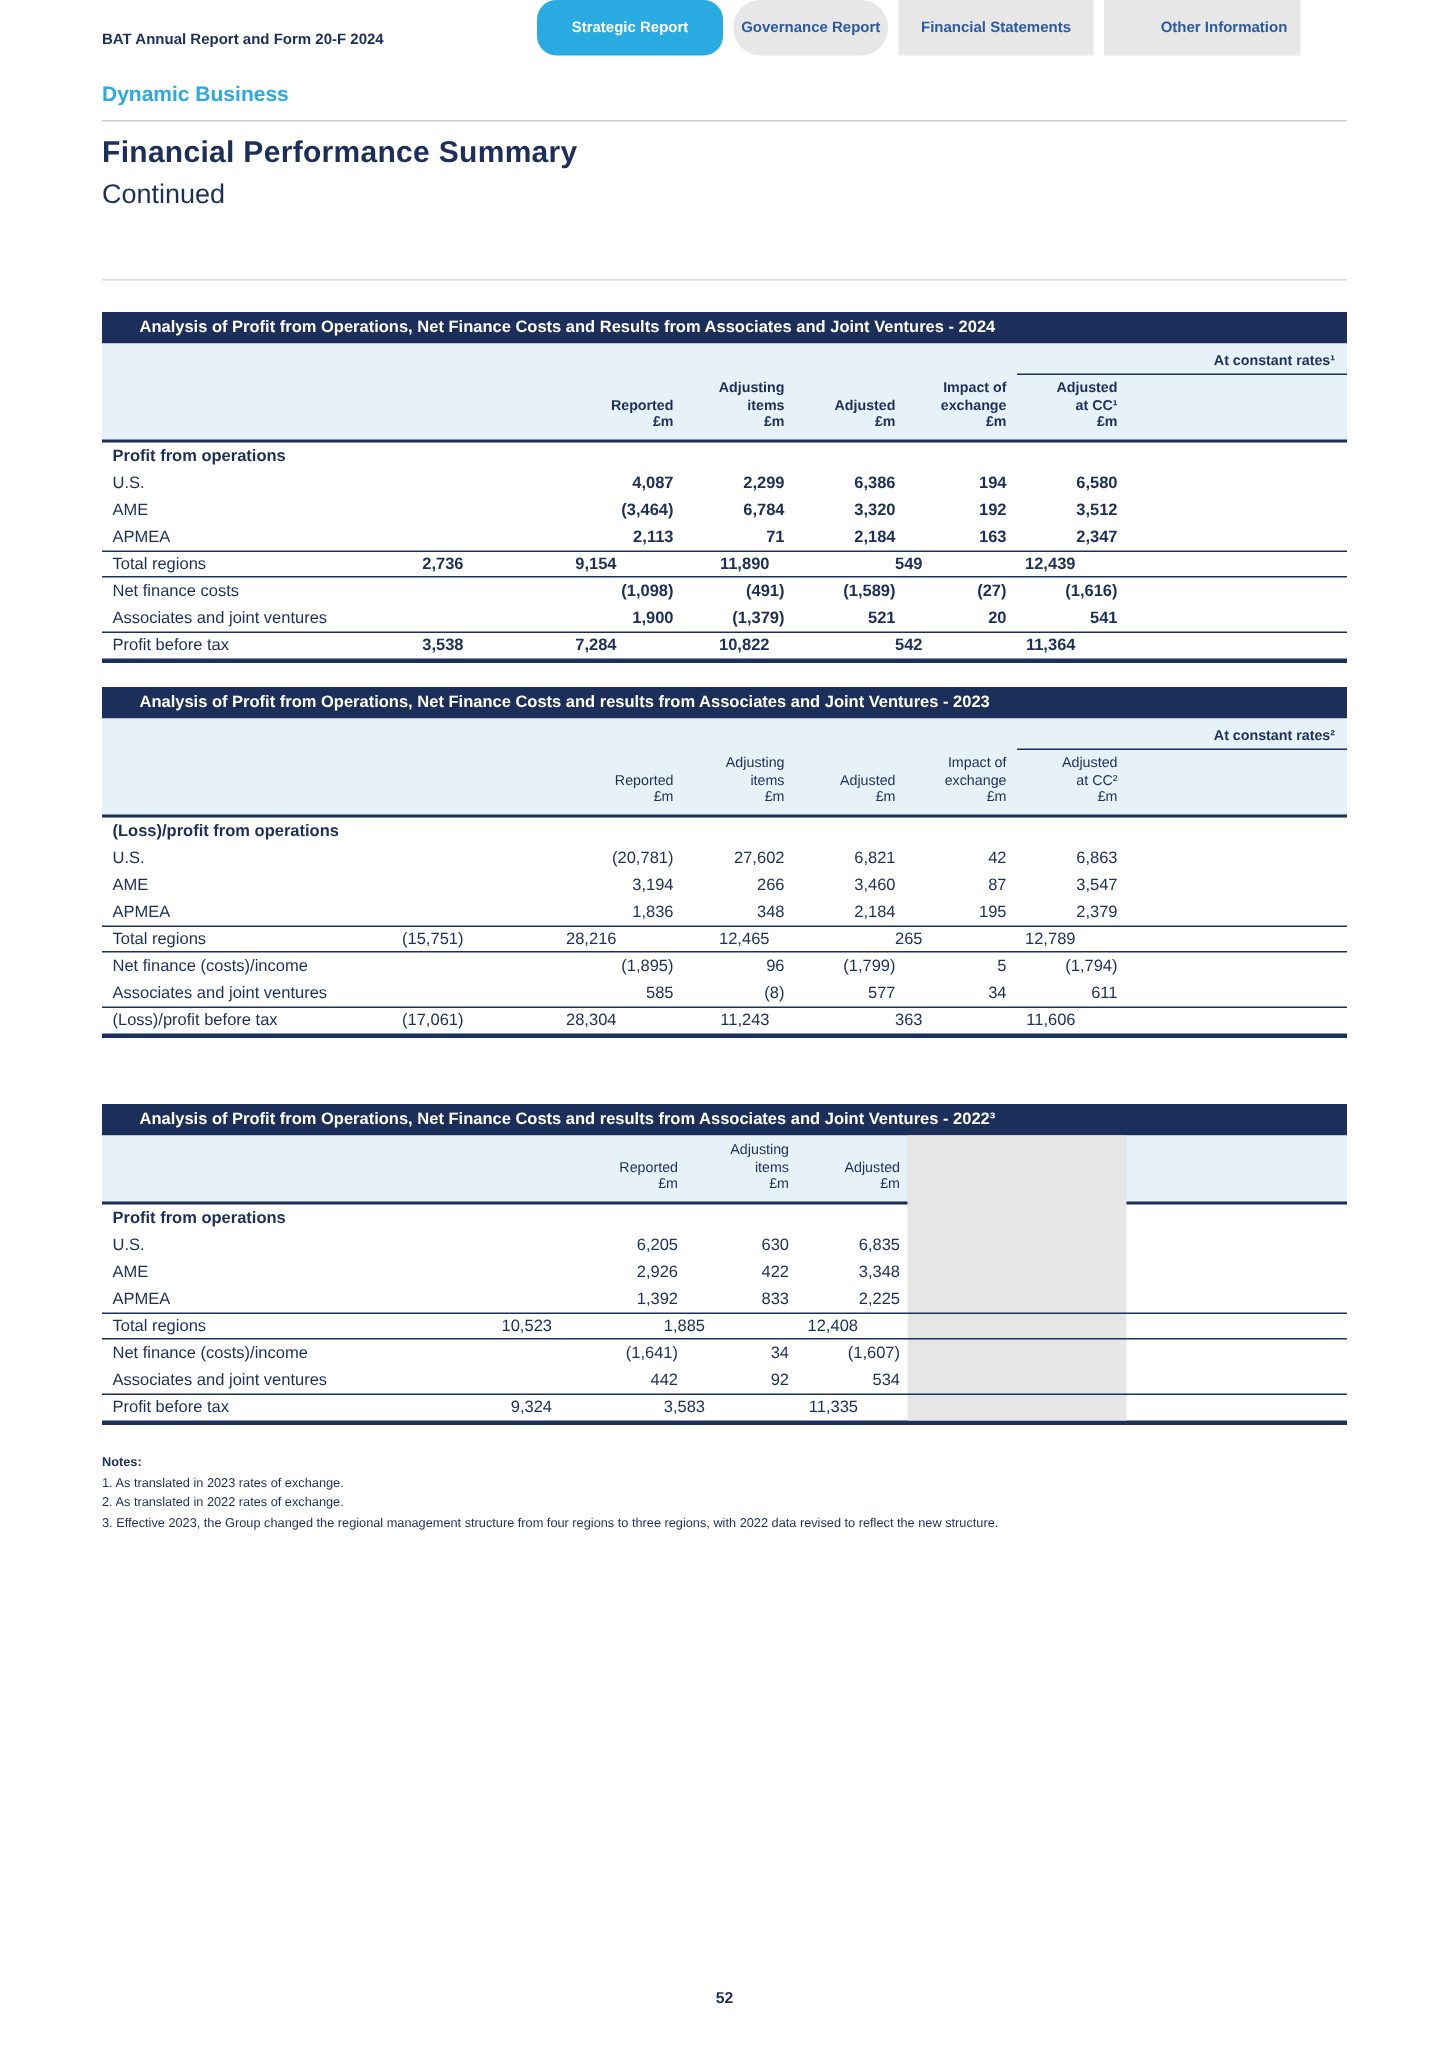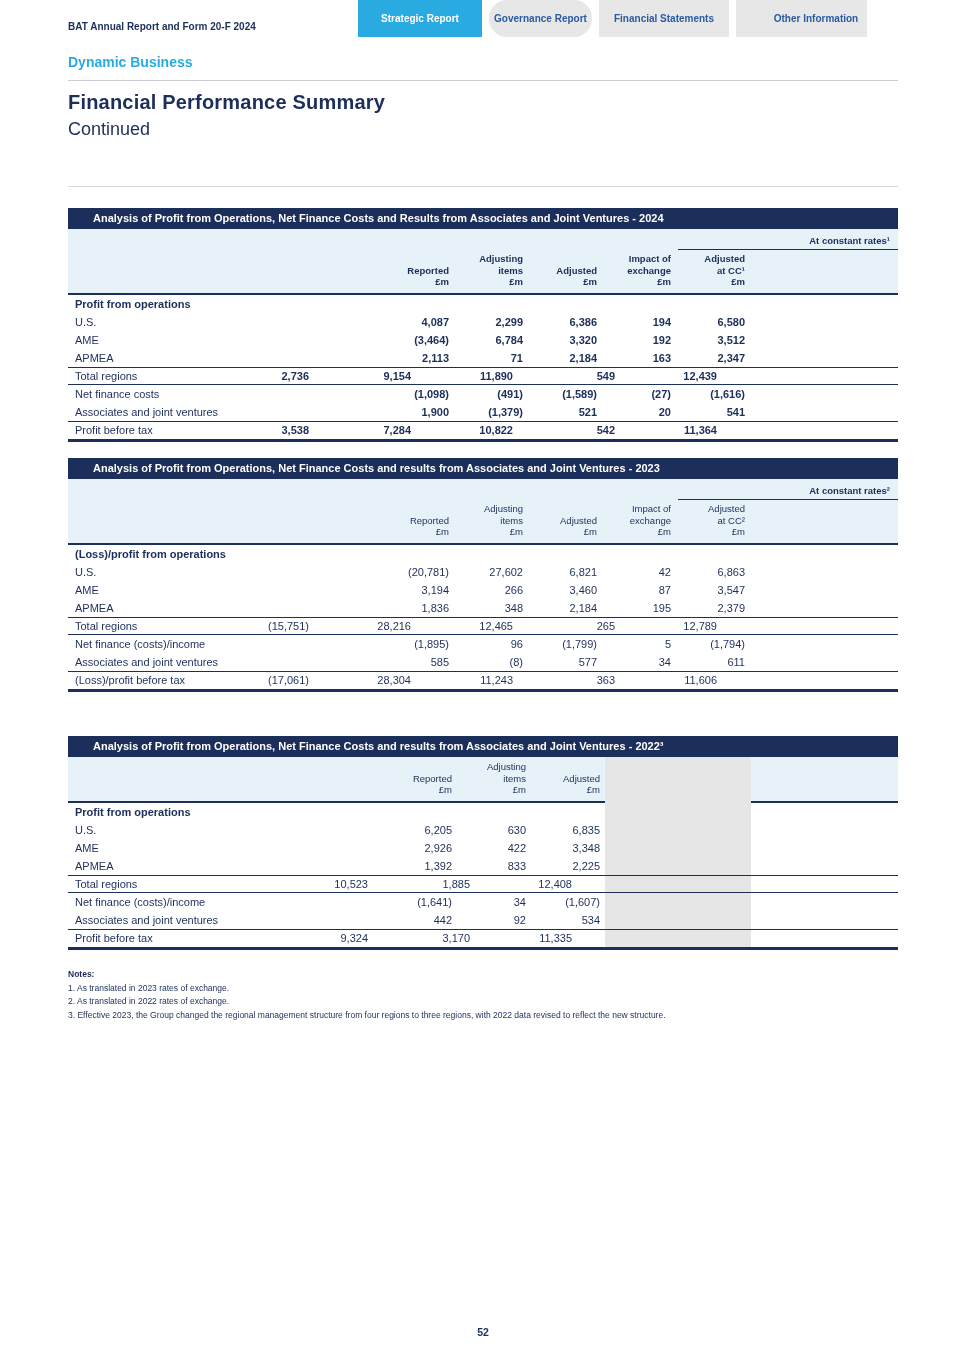--- a/index.html
+++ b/index.html
@@ -14,21 +14,21 @@
   html,body{margin:0;padding:0;}
   body{
     width:966px;height:1365px;background:#ffffff;position:relative;overflow:hidden;
     font-family:"Liberation Sans",sans-serif;color:var(--navy);
   }
   
   .report-title{position:absolute;left:68px;top:21px;font-size:10px;font-weight:bold;white-space:nowrap;}
   .tabs{position:absolute;left:358px;top:0;height:37px;display:flex;gap:7px;}
   .tab{height:37px;box-sizing:border-box;display:flex;align-items:center;justify-content:center;
        background:var(--tabgray);color:var(--tabtext);font-size:10px;font-weight:bold;white-space:nowrap;}
-  .tab.active{background:var(--cyan);color:#ffffff;}
+  .tab.active{background:var(--cyan);color:#ffffff;border-radius:13px;}
   
   .section-label{position:absolute;left:68px;top:54px;font-size:14px;font-weight:bold;color:var(--cyan);}
   .hr1{position:absolute;left:68px;top:80px;width:830px;height:1px;background:var(--rule);}
   .page-title{position:absolute;left:68px;top:91px;font-size:20px;font-weight:bold;letter-spacing:0.2px;}
   .page-subtitle{position:absolute;left:68px;top:119px;font-size:18px;font-weight:normal;}
   .hr2{position:absolute;left:68px;top:186px;width:830px;height:1px;background:#d6d9dd;}
   
   .fin-table{position:absolute;left:68px;width:830px;}
   .tbar{height:21px;line-height:21px;background:var(--navy);color:#ffffff;font-size:11px;font-weight:bold;
         padding:0 25px;box-sizing:border-box;white-space:nowrap;}
@@ -318,21 +318,21 @@
         <div class="trow">
           <div class="rlabel">Associates and joint ventures</div>
           <div class="rval">442</div>
           <div class="rval">92</div>
           <div class="rval">534</div>
           <div class="rspacer" style="width: 298px;"></div>
         </div>
         <div class="trow rule-above">
           <div class="rlabel">Profit before tax</div>
           <div class="rval">9,324</div>
-          <div class="rval">3,170</div>
+          <div class="rval">3,583</div>
           <div class="rval">11,335</div>
           <div class="rspacer" style="width: 298px;"></div>
         </div>
       </div>
     </div>
   </div>
 
 <div class="notes">
   <div class="notes-heading">Notes:</div>
   <div class="note">1.  As translated in 2023 rates of exchange.</div>

